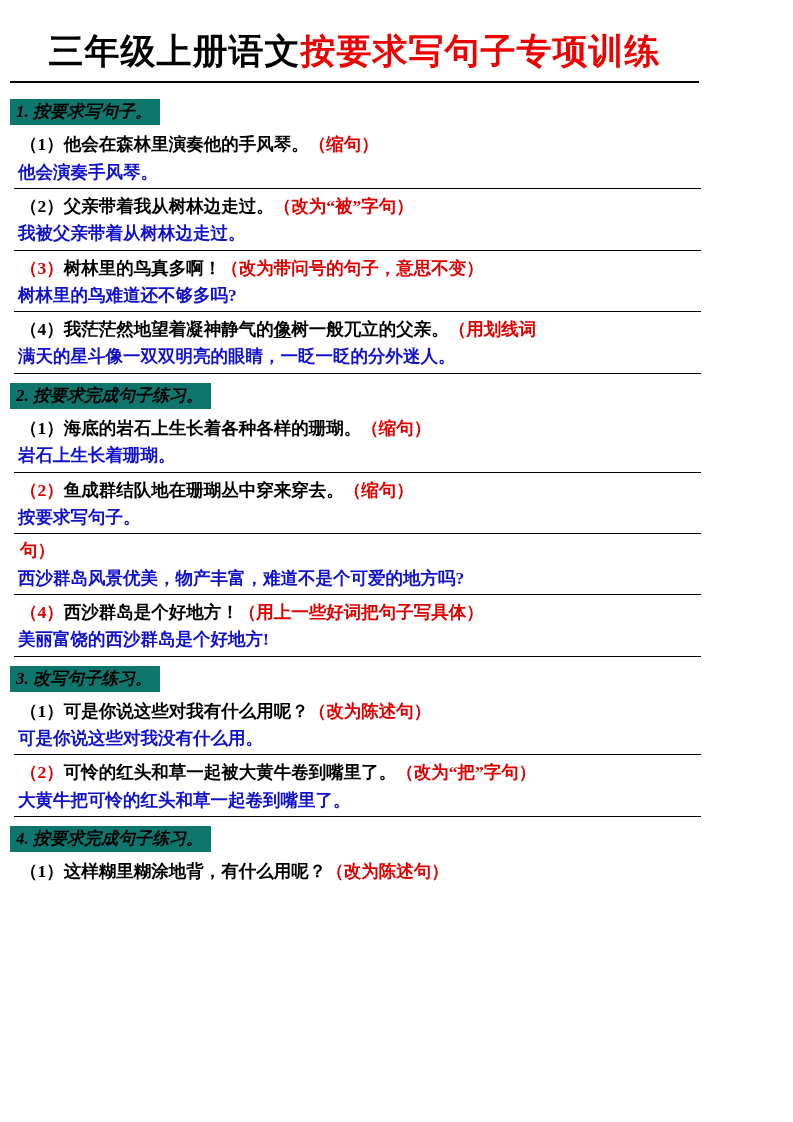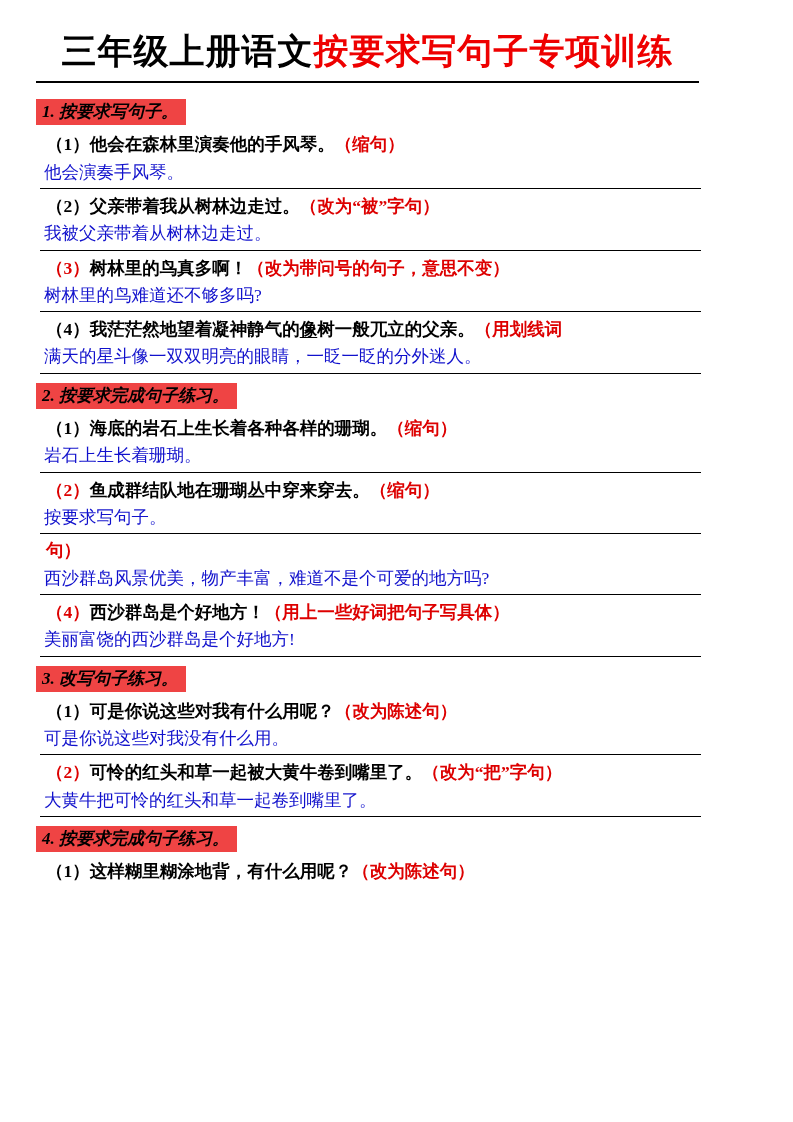--- a/index.html
+++ b/index.html
@@ -13,21 +13,21 @@
     font-family: "Liberation Serif", "DejaVu Serif", serif;
     color: #000000;
     position: relative;
     overflow: hidden;
   }
   .page {
     position: relative;
     width: 725px;
     height: 1122px;
     box-sizing: border-box;
-    padding: 18px 22px 0 32px;
+    padding: 18px 22px 0 6px;
   }
 
   
   .title-bar {
     text-align: center;
     border-bottom: 2px solid #000;
     padding-bottom: 6px;
     margin: 10px 4px 10px 4px;
     white-space: nowrap;
   }
@@ -42,21 +42,21 @@
     font-size: 35px;
     font-weight: bold;
     color: #ee0000;
     letter-spacing: 1px;
     font-family: "Liberation Serif", "DejaVu Serif", serif;
   }
 
   
   .sec-head {
     display: inline-block;
-    background: #ef4444;
+    background: #0f766e;
     color: #000;
     font-weight: bold;
     font-style: italic;
     font-size: 17px;
     padding: 2px 8px 3px 6px;
     margin: 6px 0 2px 4px;
     line-height: 1.25;
   }
 
   
@@ -82,21 +82,21 @@
     line-height: 1.5;
     margin: 0 0 2px 14px;
     font-weight: bold;
     color: #dd0000;
   }
 
   
   .ans {
     color: #1111cc;
     font-size: 17.5px;
-    font-weight: normal;
+    font-weight: bold;
     line-height: 1.45;
     margin: 0 2px 3px 8px;
     padding: 0 0 3px 4px;
     border-bottom: 1.3px solid #000;
   }
 </style>
 </head>
 <body>
 
 <div class="page">

